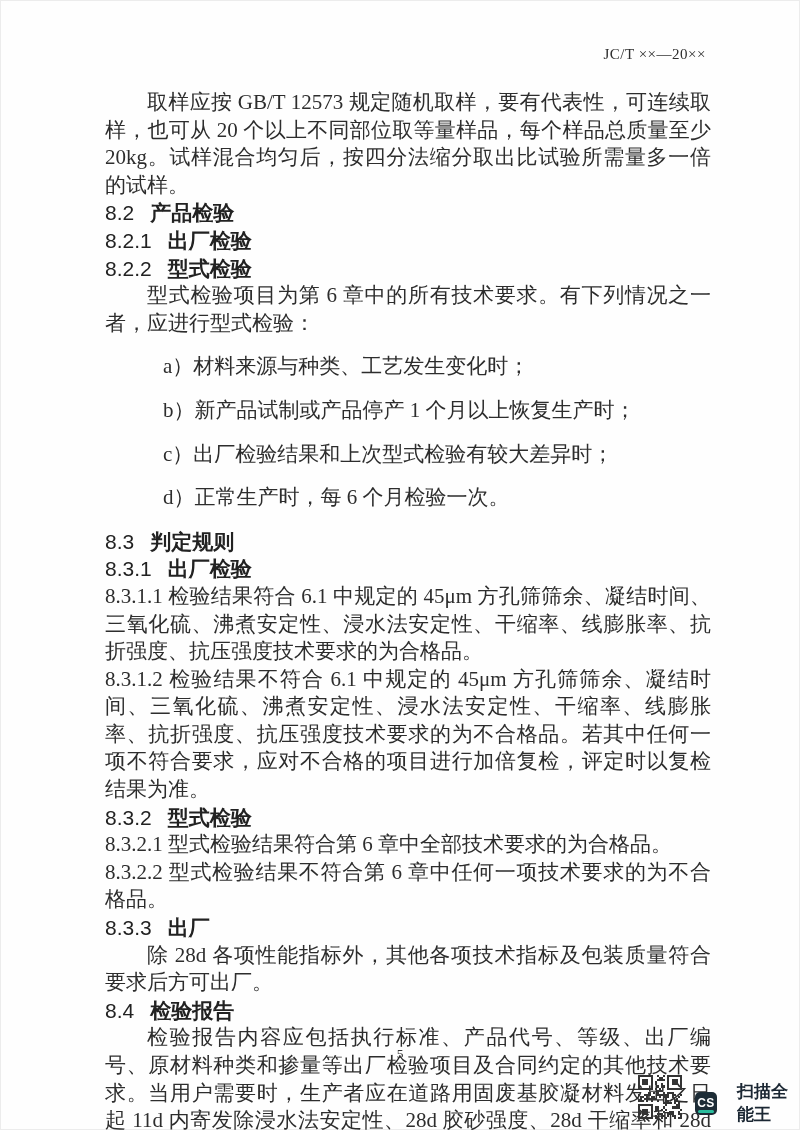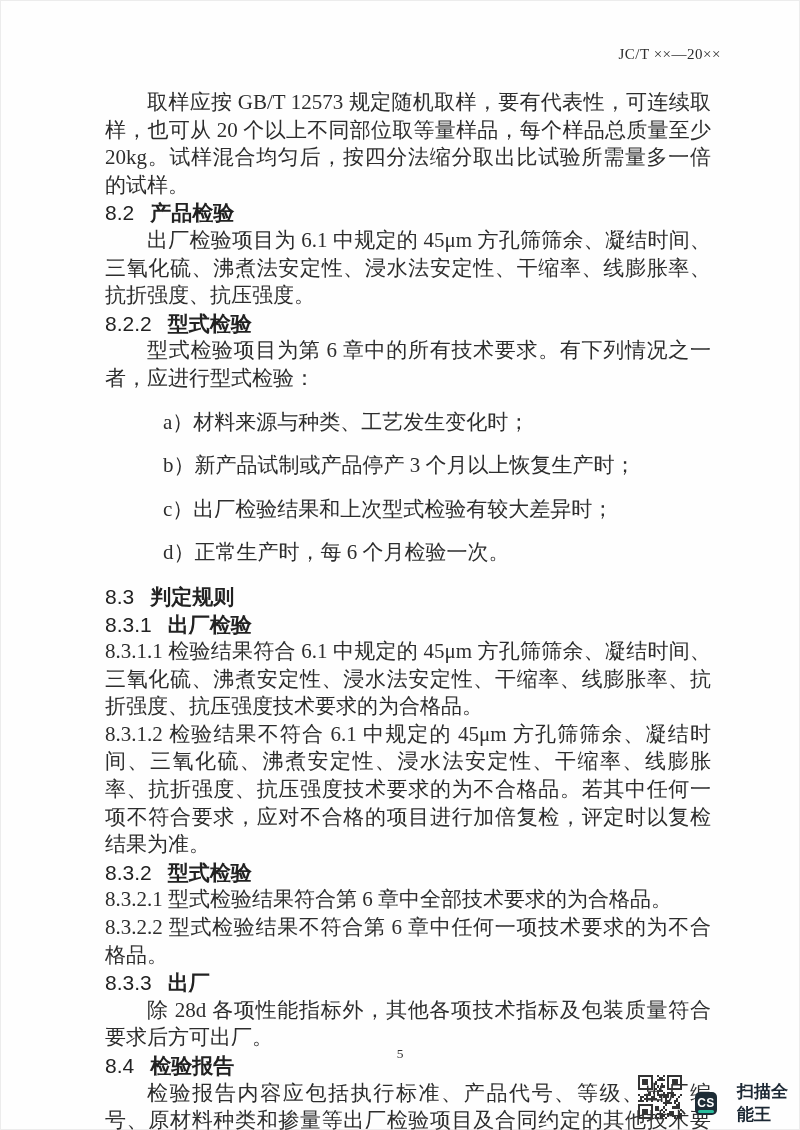--- a/index.html
+++ b/index.html
@@ -11,21 +11,21 @@
     color:#2d2d2d;
     overflow:hidden;
   }
   .page{
     position:absolute;inset:0;
     background:#fefefe;
     box-shadow:inset 0 0 0 1px #ececec;
   }
   .doc-code{
     position:absolute;
-    top:46px;right:79px;
+    top:46px;right:94px;
     font-size:15px;
     letter-spacing:0.5px;
     color:#2d2d2d;
   }
   .content{
     position:absolute;
     left:105px;top:89px;
     width:606px;
     font-size:21px;
     line-height:27.6px;
@@ -89,30 +89,30 @@
 <div class="page">
 
   <div class="doc-code">JC/T ××—20××</div>
 
   <div class="content">
 
     <p class="para-indent">取样应按 GB/T 12573 规定随机取样，要有代表性，可连续取样，也可从 20 个以上不同部位取等量样品，每个样品总质量至少 20kg。试样混合均匀后，按四分法缩分取出比试验所需量多一倍的试样。</p>
 
     <p class="sec-heading"><span class="sec-num">8.2</span><span>产品检验</span></p>
 
-
-    <p class="para-indent">出厂检验项目为 6.1 中规定的 45μm 方孔筛筛余、凝结时间、三氧化硫、沸煮法安定性、浸水法安定性、干缩率、线膨胀率、抗折强度、抗压强度。</p>
+    <p class="sec-heading"><span class="sec-num">8.2.1</span><span>出厂检验</span></p>
+
 
     <p class="sec-heading"><span class="sec-num">8.2.2</span><span>型式检验</span></p>
 
     <p class="para-indent">型式检验项目为第 6 章中的所有技术要求。有下列情况之一者，应进行型式检验：</p>
 
     <ul class="cond-list">
       <li>a）材料来源与种类、工艺发生变化时；</li>
-      <li>b）新产品试制或产品停产 3 个月以上恢复生产时；</li>
+      <li>b）新产品试制或产品停产 1 个月以上恢复生产时；</li>
       <li>c）出厂检验结果和上次型式检验有较大差异时；</li>
       <li>d）正常生产时，每 6 个月检验一次。</li>
     </ul>
 
     <p class="sec-heading"><span class="sec-num">8.3</span><span>判定规则</span></p>
 
     <p class="sec-heading"><span class="sec-num">8.3.1</span><span>出厂检验</span></p>
 
     <p class="para-flush">8.3.1.1 检验结果符合 6.1 中规定的 45μm 方孔筛筛余、凝结时间、三氧化硫、沸煮安定性、浸水法安定性、干缩率、线膨胀率、抗折强度、抗压强度技术要求的为合格品。</p>
 

